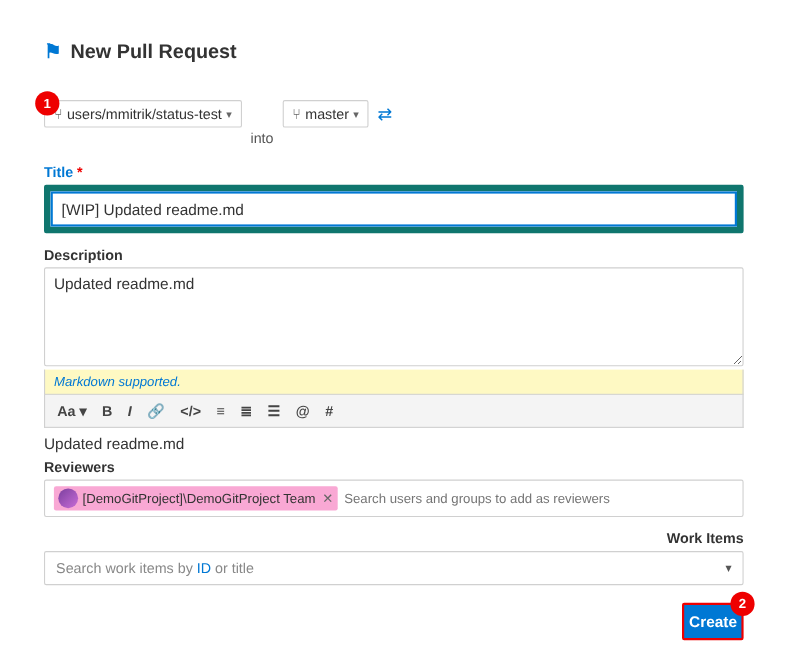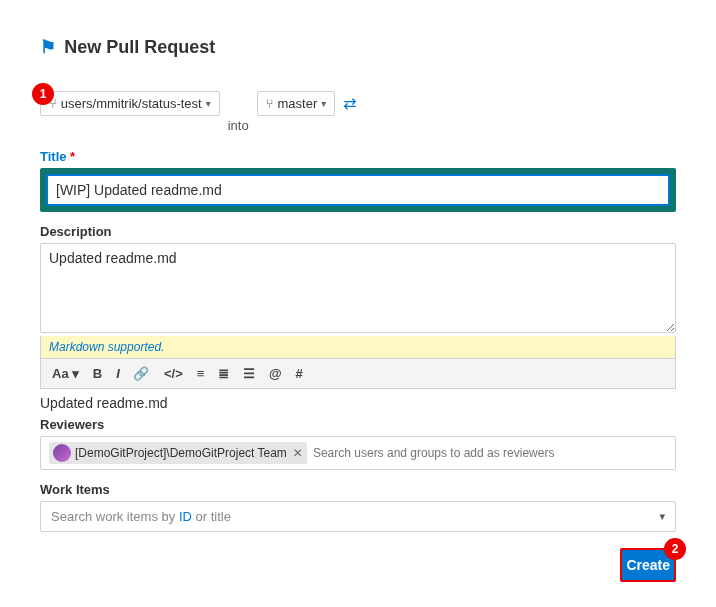--- a/index.html
+++ b/index.html
@@ -160,21 +160,21 @@
       border: 1px solid #d0d0d0;
       border-radius: 2px;
       padding: 5px 8px;
       margin-bottom: 12px;
       flex-wrap: wrap;
     }
     .reviewer-tag {
       display: flex;
       align-items: center;
       gap: 4px;
-      background: #e5e5e5;
+      background: #f9a8d4;
       border-radius: 2px;
       padding: 2px 4px;
       font-size: 12px;
     }
     .reviewer-avatar {
       width: 18px;
       height: 18px;
       border-radius: 50%;
       background: linear-gradient(135deg, #7b3f9e, #c86dd7);
       display: inline-block;
@@ -194,20 +194,21 @@
       color: #888;
       background: transparent;
       min-width: 160px;
     }
     .work-items-label {
       font-size: 13px;
       font-weight: 600;
       color: #333;
       margin-bottom: 4px;
       display: block;
+      text-align: right;
     }
     .work-items-select {
       width: 100%;
       border: 1px solid #d0d0d0;
       border-radius: 2px;
       padding: 7px 10px;
       display: flex;
       align-items: center;
       justify-content: space-between;
       cursor: pointer;

